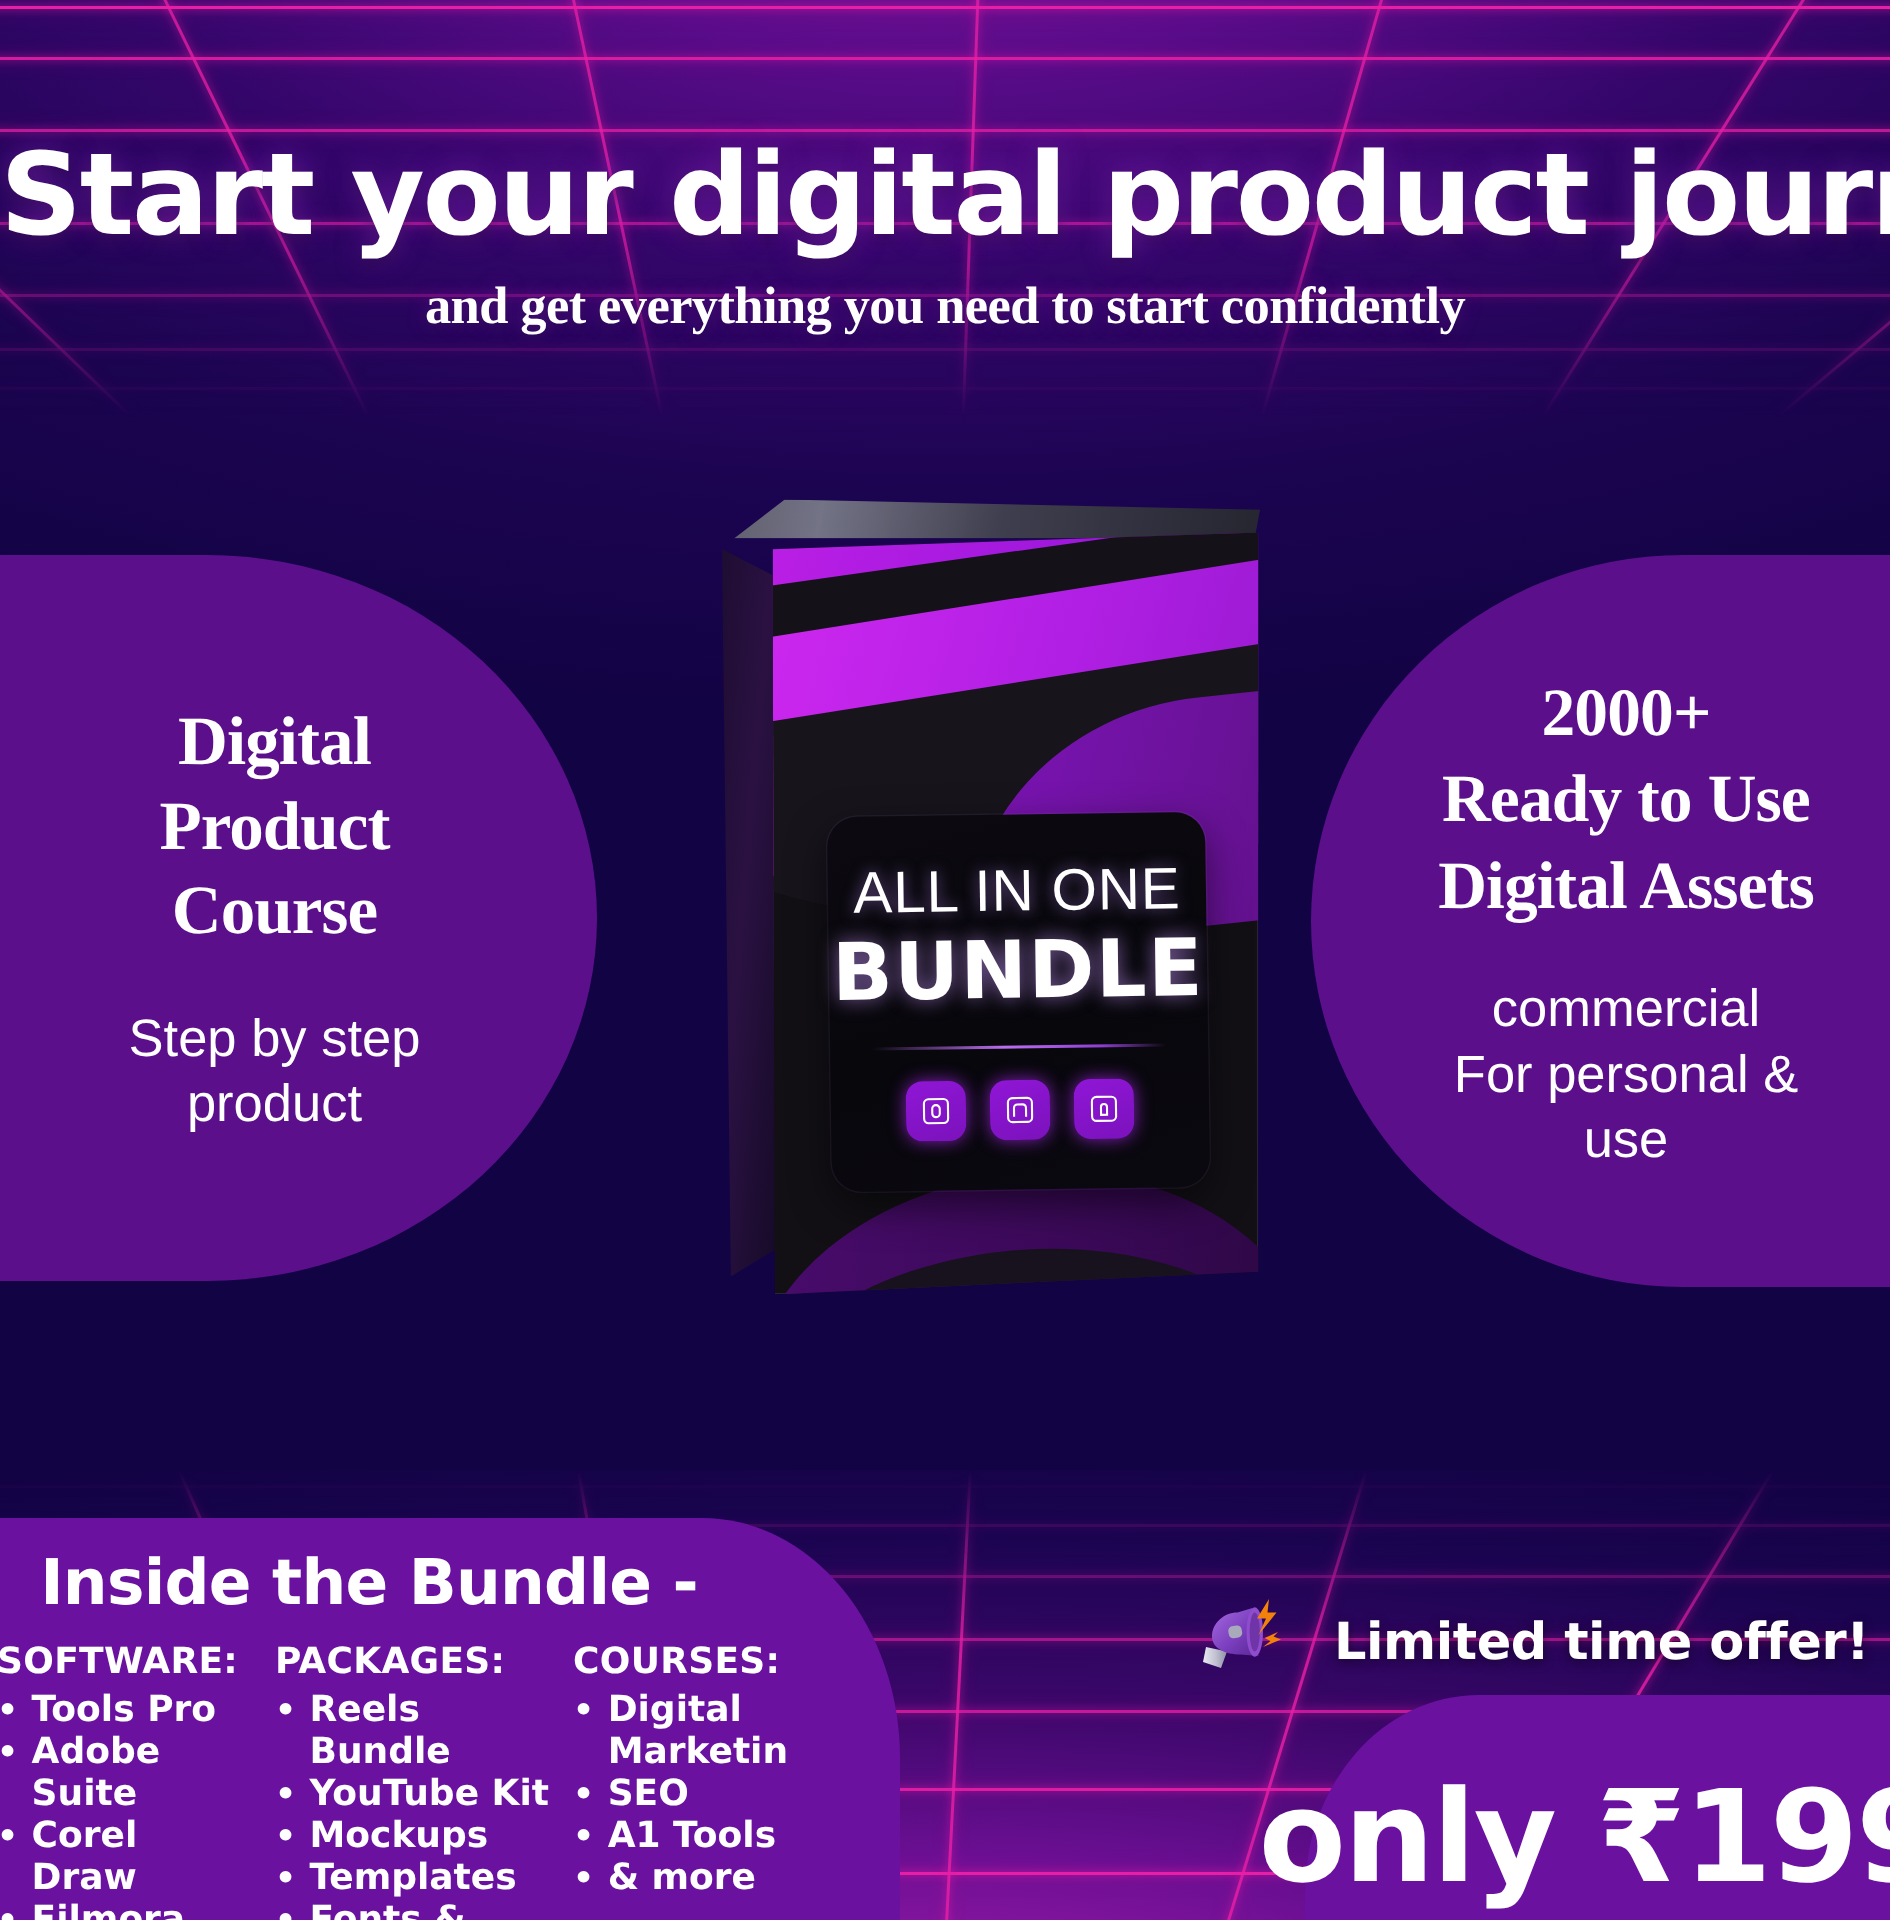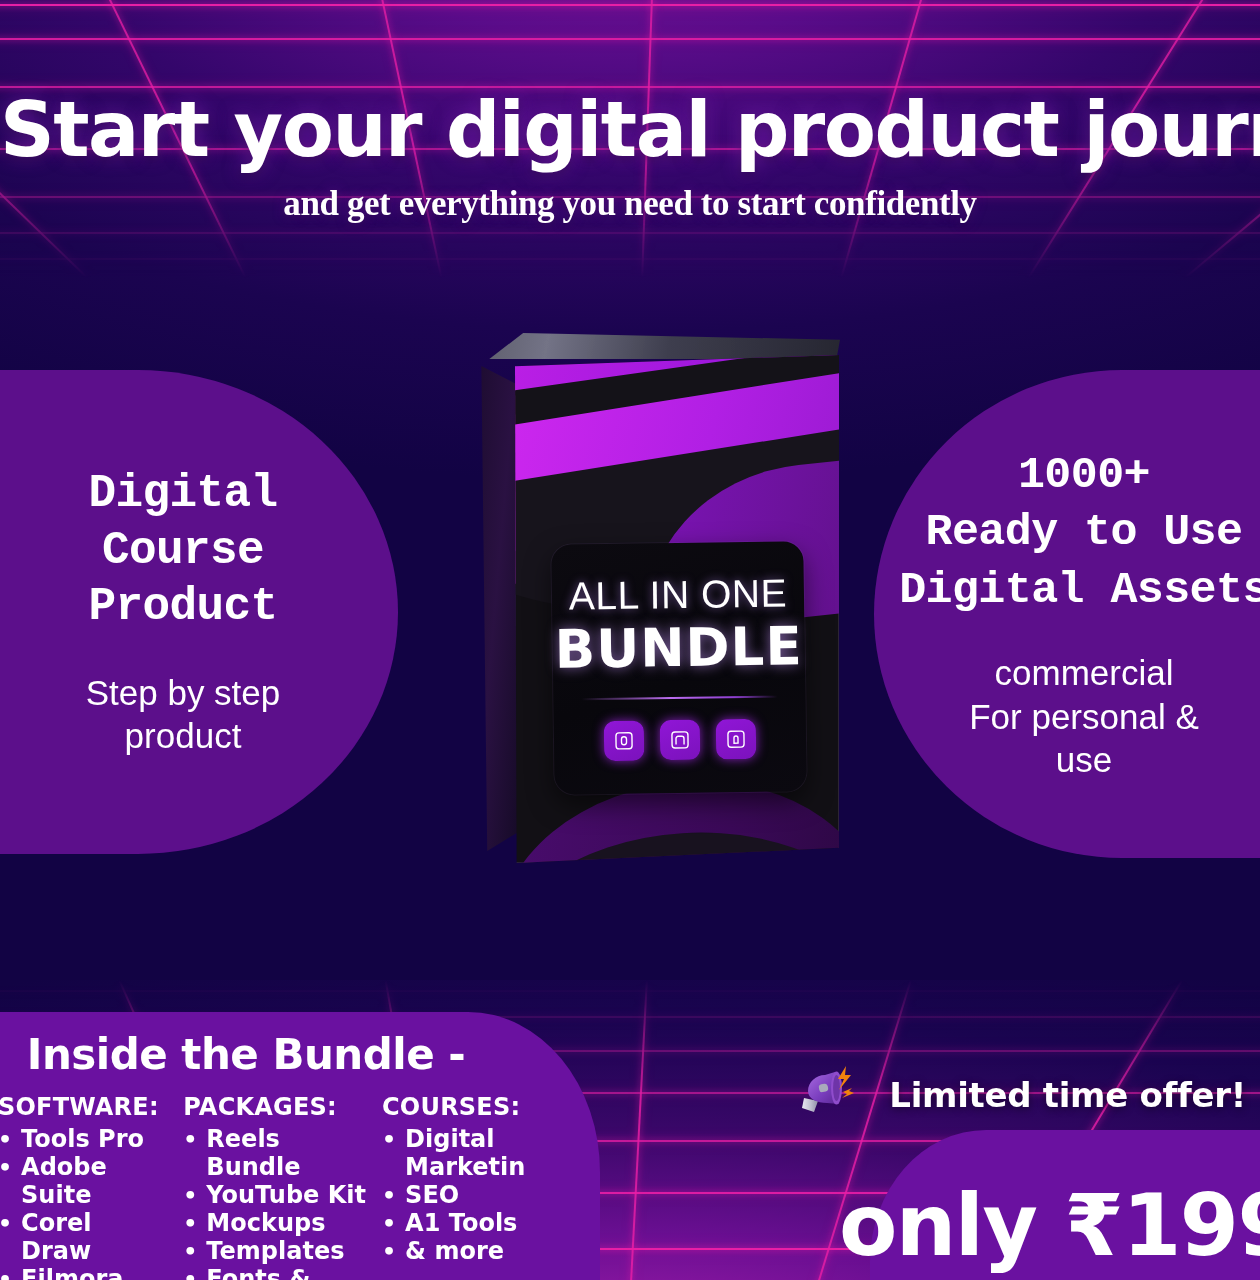--- a/index.html
+++ b/index.html
@@ -55,21 +55,21 @@
 
   
   .blob{position:absolute;background:#5C0F8B;display:flex;flex-direction:column;
     align-items:center;justify-content:center;text-align:center;color:#fff;}
   .blob-left{left:-122px;top:370px;width:520px;height:484px;
     border-radius:0 260px 260px 0 / 0 242px 242px 0;
     padding-left:90px;box-sizing:border-box;}
   .blob-right{right:-104px;top:370px;width:490px;height:488px;
     border-radius:248px 0 0 248px / 244px 0 0 244px;
     padding-right:70px;box-sizing:border-box;}
-  .blob-title{font-family:Liberation Mono, monospace;font-weight:700;
+  .blob-title{font-family:Liberation Serif, serif;font-weight:700;
     font-size:46px;line-height:1.22;letter-spacing:-.6px;}
   .blob-right .blob-title{font-size:45px;line-height:1.28;}
   .blob-sub{font-family:"Liberation Sans",sans-serif;font-weight:400;
     font-size:35px;line-height:1.24;margin-top:36px;}
   .blob-right .blob-sub{margin-top:32px;}
 
   
   .box{position:absolute;left:468px;top:333px;width:372px;height:534px;}
   .box-lid{position:absolute;left:16px;top:0;width:356px;height:26px;
     background:linear-gradient(100deg,#5a5a68 0%,#6e6e80 18%,#3b3b4a 52%,#24242f 100%);
@@ -203,32 +203,32 @@
     </div>
 
   <div class="headline-wrap">
     <div class="headline">Start your digital product journey</div>
     <div class="subhead">and get everything you need to start confidently</div>
   </div>
 
   <div class="blob blob-left">
     <div class="blob-title">
       <div>Digital</div>
+      <div>Product</div>
       <div>Course</div>
-      <div>Product</div>
     </div>
     <div class="blob-sub">
       <div>Step by step</div>
       <div>product</div>
     </div>
   </div>
 
   <div class="blob blob-right">
     <div class="blob-title">
-      <div>1000+</div>
+      <div>2000+</div>
       <div>Ready to Use</div>
       <div>Digital Assets</div>
     </div>
     <div class="blob-sub">
       <div>commercial</div>
       <div>For personal &amp;</div>
       <div>use</div>
     </div>
   </div>
 

